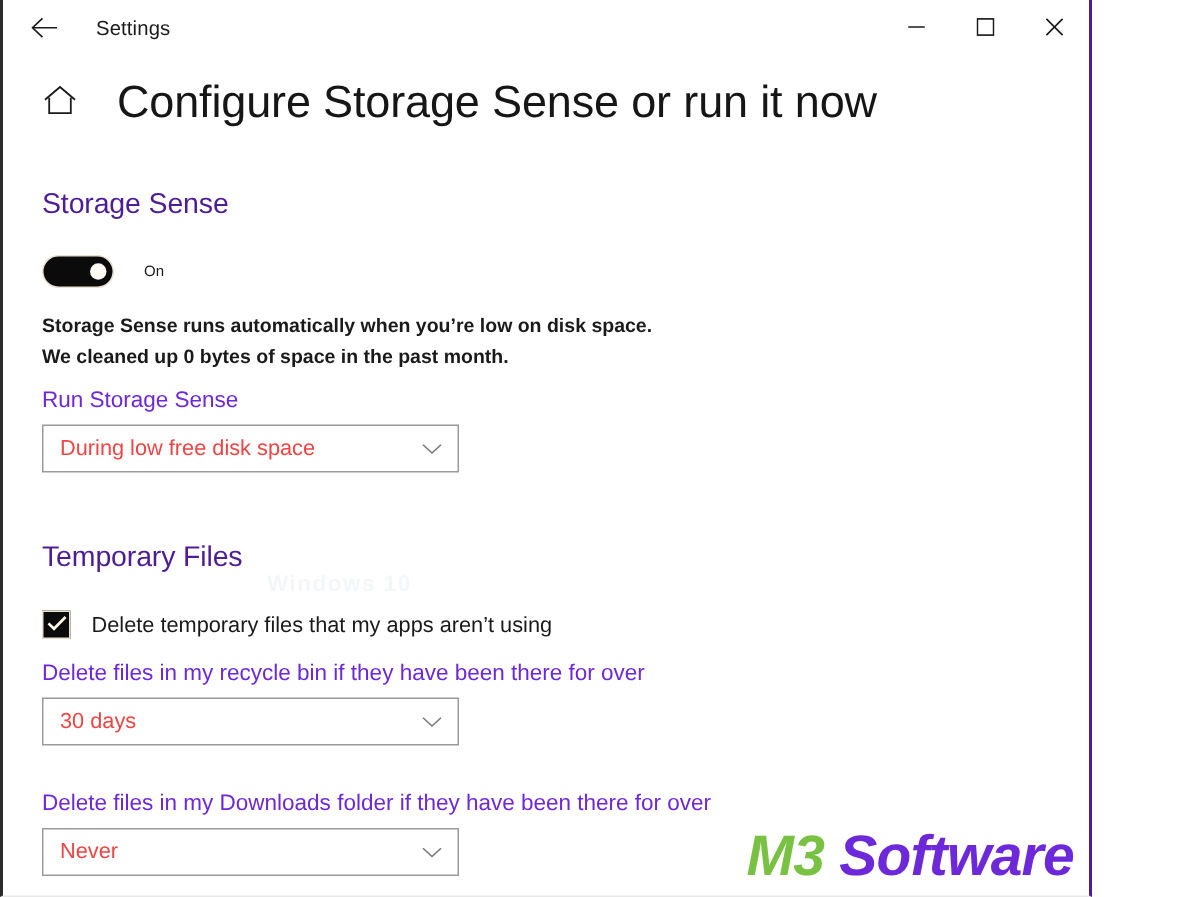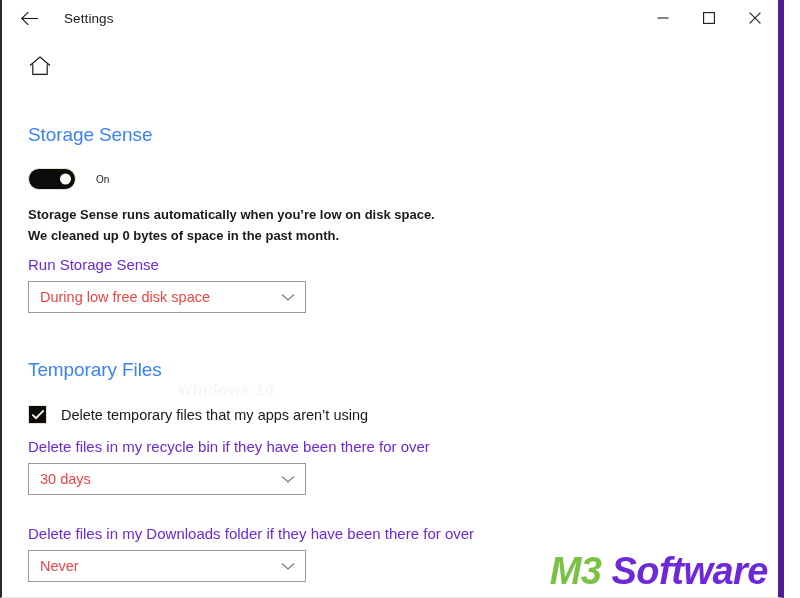--- a/index.html
+++ b/index.html
@@ -4,24 +4,24 @@
 <style>
   * { margin:0; padding:0; box-sizing:border-box; }
   html, body {
     width:800px; height:598px;
     background:#ffffff;
     font-family:"Liberation Sans", sans-serif;
     overflow:hidden;
   }
   #app {
     position:relative;
-    width:784px; height:598px;
+    width:728px; height:598px;
     background:#ffffff;
     border-left:2px solid #2b2b2b;
-    border-right:6px solid #4c1d95;
+    border-right:2px solid #4c1d95;
     border-bottom:1px solid #e8e8e8;
   }
 
   
   .titlebar {
     position:relative;
     height:36px;
     display:flex;
     align-items:center;
     background:#ffffff;
@@ -66,21 +66,21 @@
     letter-spacing:-0.1px;
     white-space:nowrap;
   }
 
   
   .content { padding-left:26px; padding-right:20px; }
 
   .section-head {
     font-size:19px;
     font-weight:400;
-    color:#3b82f6;
+    color:#4c1d95;
     letter-spacing:-0.1px;
   }
 
   .toggle-row {
     display:flex;
     align-items:center;
     margin-top:22px;
   }
   .toggle {
     width:48px; height:22px;
@@ -228,20 +228,21 @@
 
   <div class="page-head">
     <div class="home-icon">
       <span>
         <svg width="24" height="22" viewBox="0 0 24 22">
           <path d="M2 10.5 L12 2 L22 10.5" fill="none" stroke="#1a1a1a" stroke-width="1.2"></path>
           <path d="M4.8 9.2 L4.8 19.4 L19.2 19.4 L19.2 9.2" fill="none" stroke="#1a1a1a" stroke-width="1.2"></path>
         </svg>
       </span>
     </div>
+    <div class="page-title">Configure Storage Sense or run it now</div>
   </div>
 
   <div class="content">
 
     <div class="section-head" style="margin-top:40px;">Storage Sense</div>
 
     <div class="toggle-row">
       <div class="toggle">
         <div class="knob"></div>
       </div>

